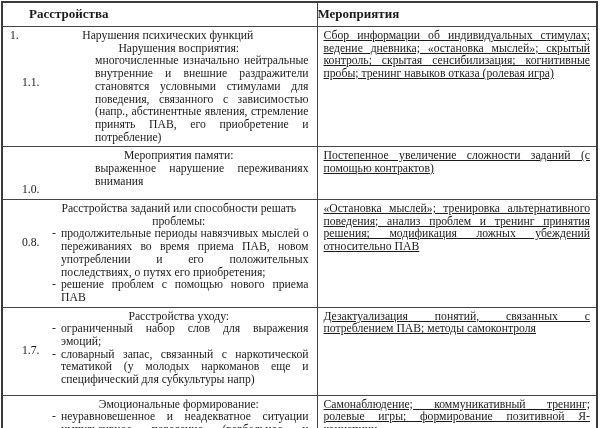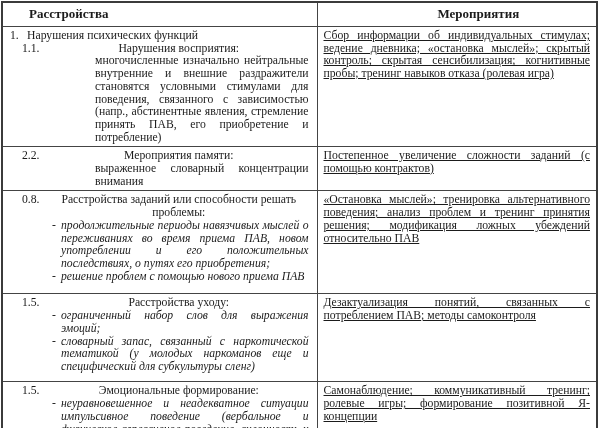--- a/index.html
+++ b/index.html
@@ -24,38 +24,38 @@
   }
   th {
     font-size: 13px;
     font-weight: bold;
     height: 20px;
     padding-top: 3px;
     text-align: left;
     white-space: nowrap;
   }
   th.h-left  { padding-left: 26px; }
-  th.h-right { padding-left: 120px; }
+  th.h-right { }
   td {
     font-size: 11.7px;
     line-height: 12.7px;
   }
   .cell { padding: 3px 8px 2px 7px; }
   .rcell { padding: 3px 6px 2px 6px; text-align: justify; hyphens: auto; text-decoration: underline; -webkit-hyphens: auto; }
   .toprow { display: flex; }
   .tnum { width: 17px; flex-shrink: 0; }
-  .ttitle { flex: 1; }
+  .ttitle { flex: 1; text-align: center; }
   .sub { display: flex; margin-left: 12px; }
-  .num { width: 27px; flex-shrink: 0; }
+  .num { width: 27px; flex-shrink: 0; margin-top: 34px; }
   .subc { flex: 1; min-width: 0; }
   .subtitle { text-align: center; }
   .para { text-align: justify; hyphens: auto; margin-left: 46px; -webkit-hyphens: auto; }
   .bullet { display: flex; margin-left: 3px; }
   .dash { width: 9px; flex-shrink: 0; }
-  .btext { flex: 1; text-align: justify; hyphens: auto; font-style: italic; -webkit-hyphens: auto; }
+  .btext { flex: 1; text-align: justify; hyphens: auto; -webkit-hyphens: auto; }
   tr.r1 td { height: 91px; }
   tr.r2 td { height: 38px; }
   tr.r3 td { height: 102px; }
   tr.r4 td { height: 87px; }
   tr.r5 td { height: 84px; }
 </style>
 </head>
 <body>
 
 <table class="tbl">
@@ -87,24 +87,24 @@
     </td>
     <td>
       <div class="rcell">Сбор информации об индивидуальных стимулах; ведение дневника; «остановка мыслей»; скрытый контроль; скрытая сенсибилизация; когнитивные пробы; тренинг навыков отказа (ролевая игра)</div>
     </td>
   </tr>
 
   <tr class="r2">
     <td>
       <div class="cell">
         <div class="sub">
-          <span class="num">2.2.</span>
+          <span class="num">1.0.</span>
           <div class="subc">
             <div class="subtitle">Мероприятия памяти:</div>
-            <div class="para">выраженное словарный концентрации внимания</div>
+            <div class="para">выраженное нарушение переживаниях внимания</div>
           </div>
         </div>
       </div>
     </td>
     <td>
       <div class="rcell">Постепенное увеличение сложности заданий (с помощью контрактов)</div>
     </td>
   </tr>
 
   <tr class="r3">
@@ -128,30 +128,30 @@
     </td>
     <td>
       <div class="rcell">«Остановка мыслей»; тренировка альтернативного поведения; анализ проблем и тренинг принятия решения; модификация ложных убеждений относительно ПАВ</div>
     </td>
   </tr>
 
   <tr class="r4">
     <td>
       <div class="cell">
         <div class="sub">
-          <span class="num">1.5.</span>
+          <span class="num">1.7.</span>
           <div class="subc">
             <div class="subtitle">Расстройства уходу:</div>
             <div class="bullet">
               <span class="dash">-</span>
               <span class="btext">ограниченный набор слов для выражения эмоций;</span>
             </div>
             <div class="bullet">
               <span class="dash">-</span>
-              <span class="btext">словарный запас, связанный с наркотической тематикой (у молодых наркоманов еще и специфический для субкультуры сленг)</span>
+              <span class="btext">словарный запас, связанный с наркотической тематикой (у молодых наркоманов еще и специфический для субкультуры напр)</span>
             </div>
           </div>
         </div>
       </div>
     </td>
     <td>
       <div class="rcell">Дезактуализация понятий, связанных с потреблением ПАВ; методы самоконтроля</div>
     </td>
   </tr>
 

